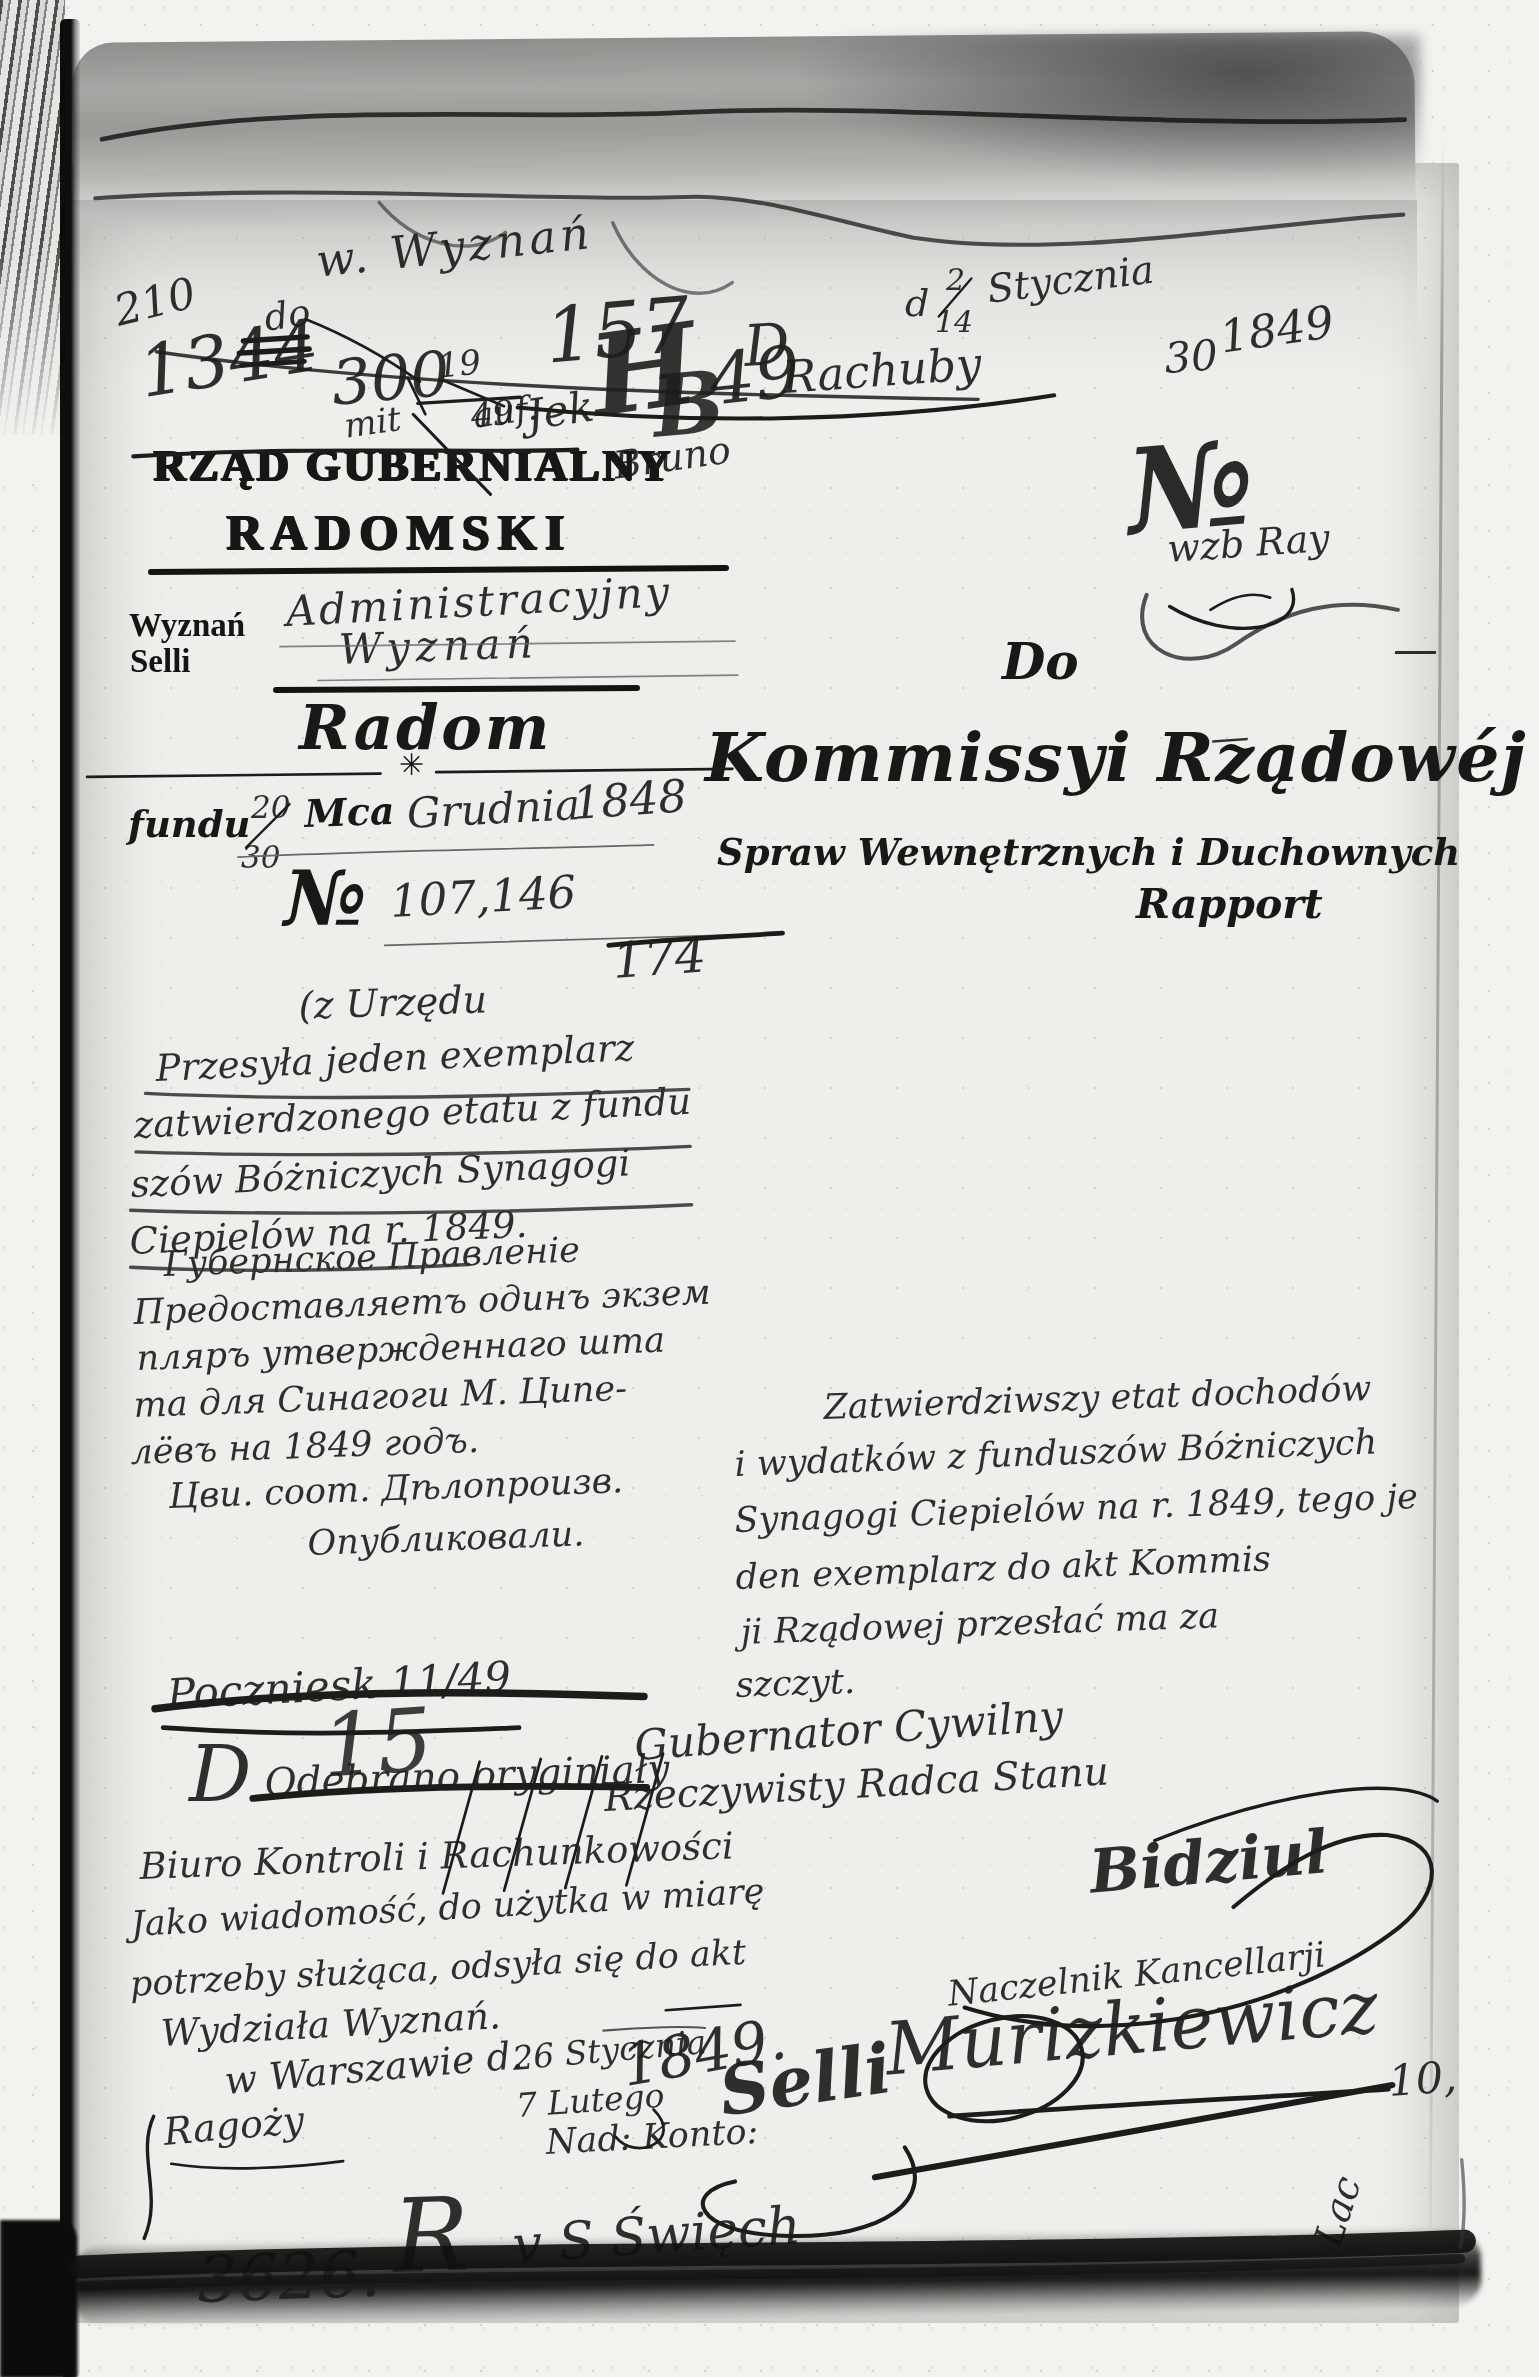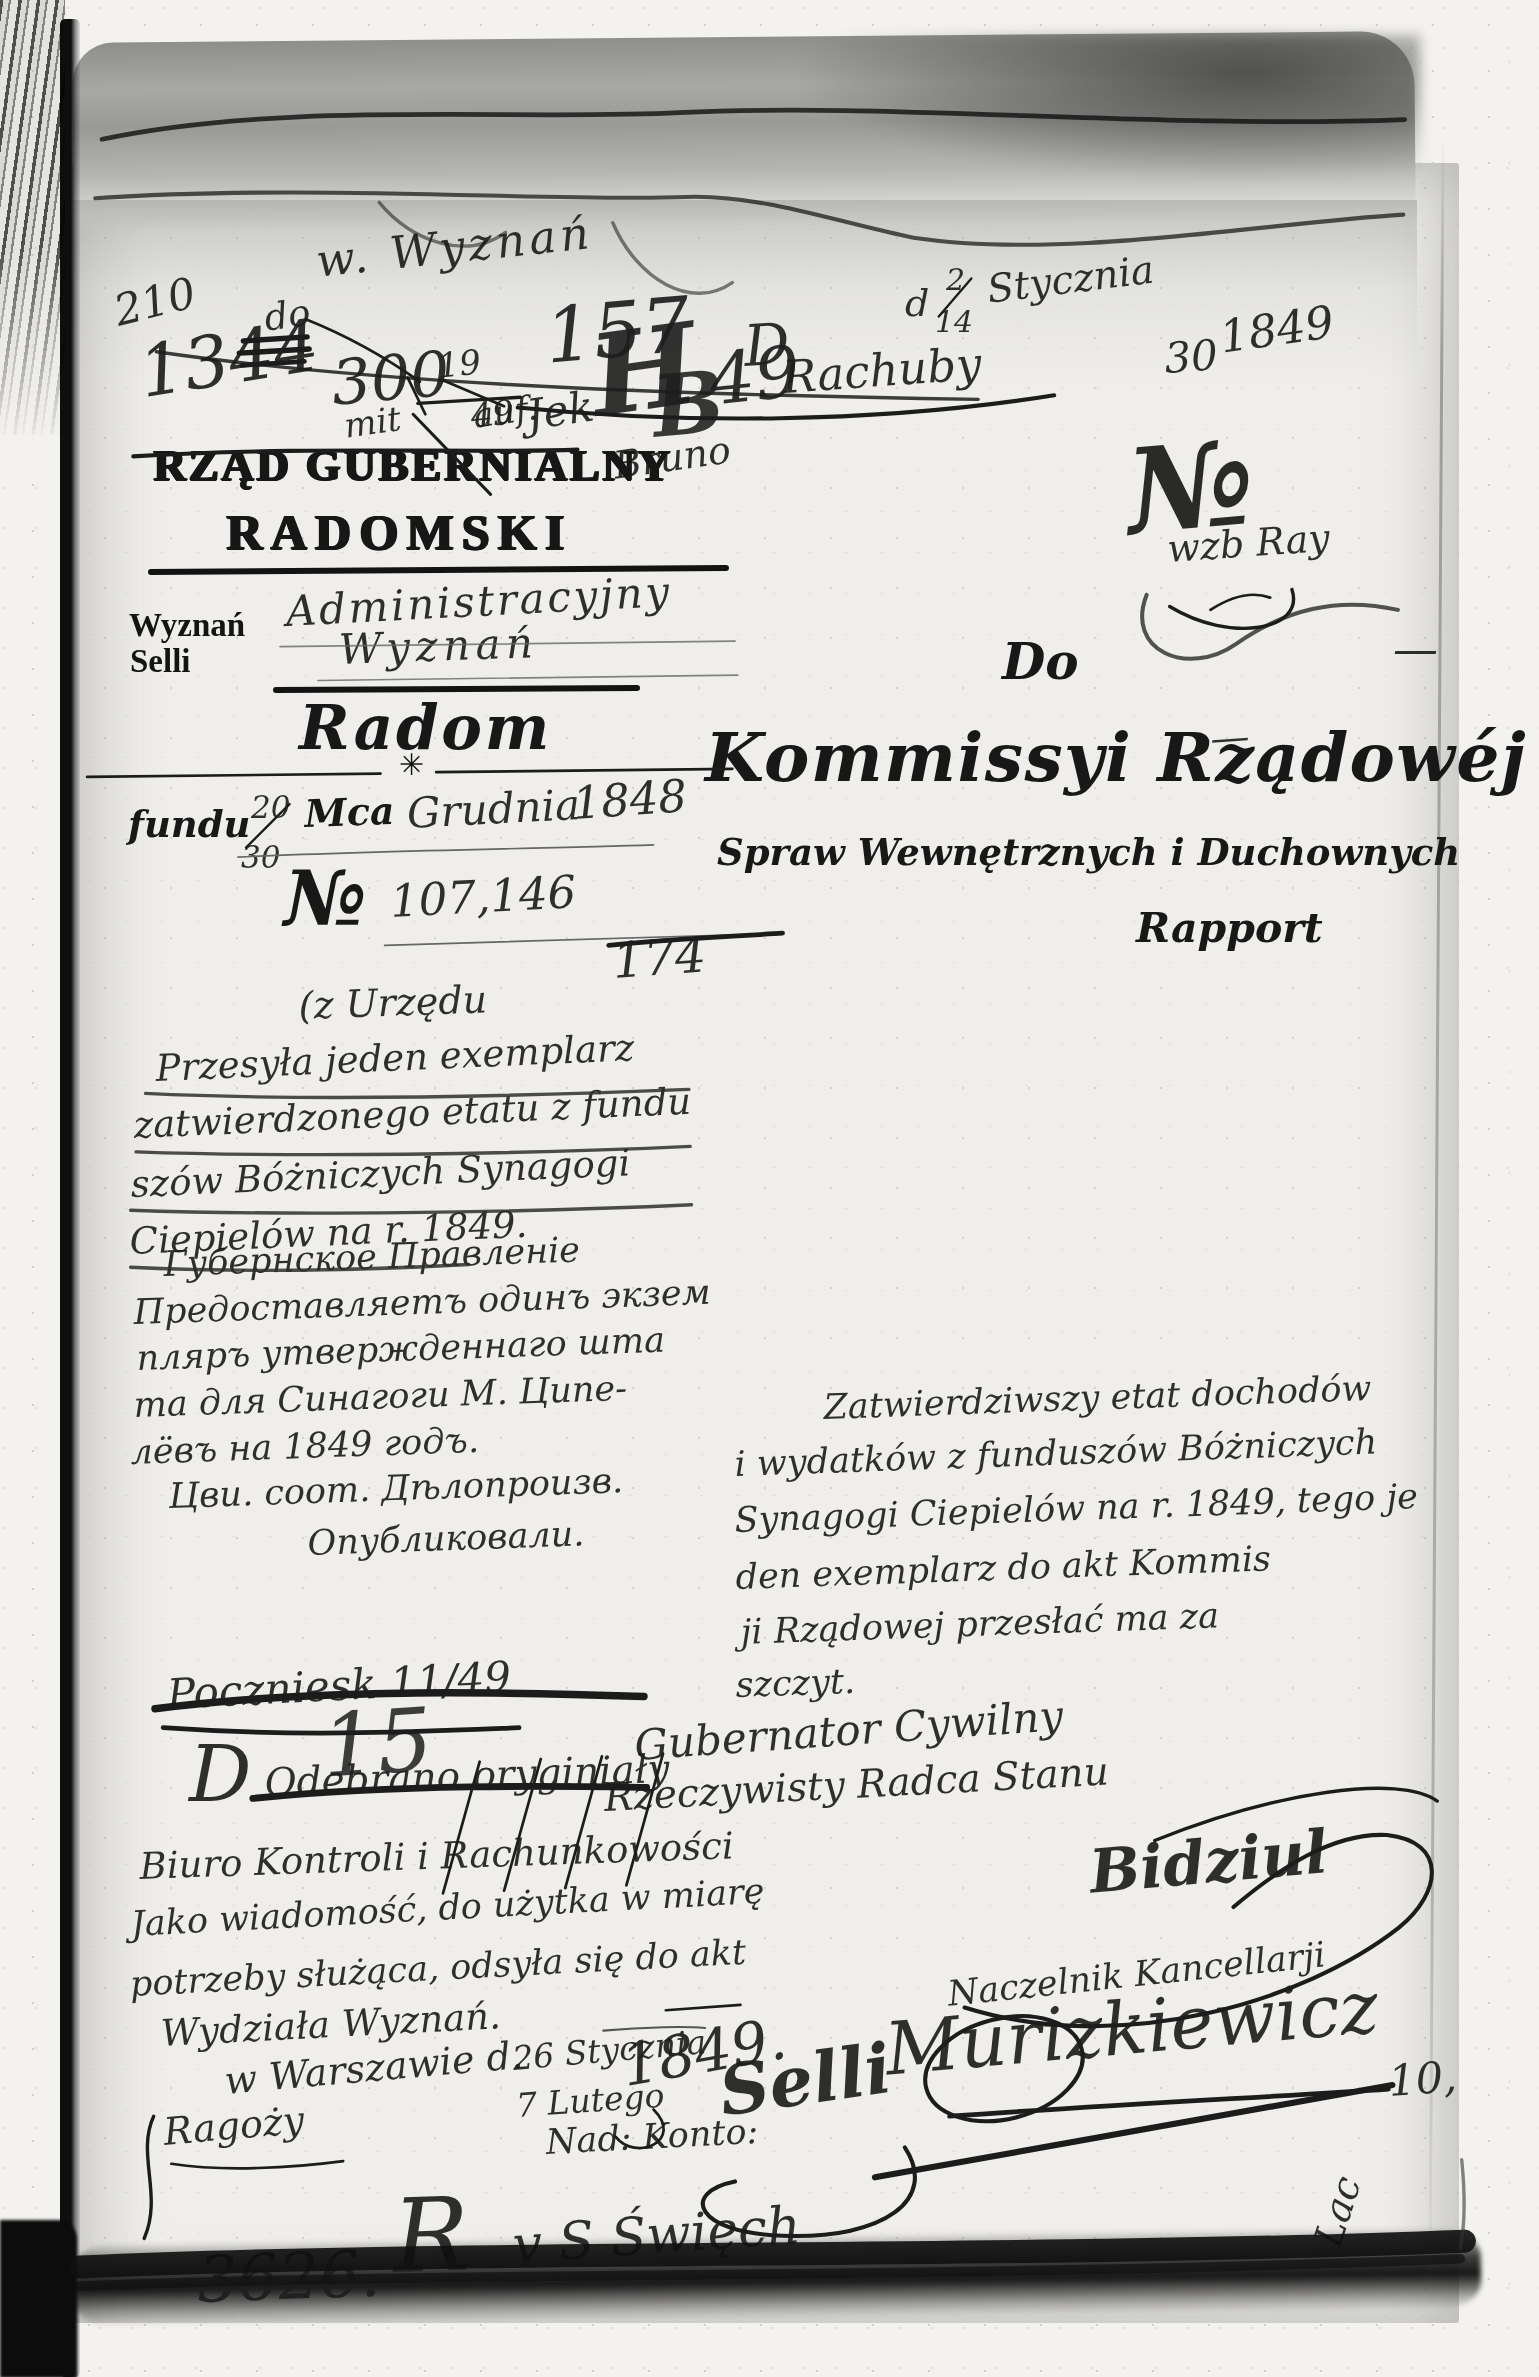--- a/index.html
+++ b/index.html
@@ -124,21 +124,21 @@
     <span class="t hw" style="left:133px;top:1295px;font-size:35px;transform:rotate(-2deg);">Предоставляетъ одинъ экзем</span>
     <span class="t hw" style="left:136px;top:1341px;font-size:35px;transform:rotate(-2deg);">пляръ утвержденнаго шта</span>
     <span class="t hw" style="left:133px;top:1388px;font-size:35px;transform:rotate(-2deg);">та для Синагоги М. Ципе-</span>
     <span class="t hw" style="left:130px;top:1435px;font-size:35px;transform:rotate(-2deg);">лёвъ на 1849 годъ.</span>
     <span class="t hw" style="left:168px;top:1479px;font-size:35px;transform:rotate(-2deg);">Цви. соот. Дѣлопроизв.</span>
     <span class="t hw" style="left:307px;top:1526px;font-size:35px;transform:rotate(-2deg);">Опубликовали.</span>
 
     <span class="t fancy" style="left:1002px;top:637px;font-size:50px;">Do</span>
     <span class="t fancy" style="left:705px;top:723px;font-size:68px;letter-spacing:1.4px;">Kommissyi Rządowéj</span>
     <span class="t fancy" style="left:717px;top:834px;font-size:37px;">Spraw Wewnętrznych i Duchownych</span>
-    <span class="t fancy" style="left:1136px;top:908px;font-size:41px;">Rapport</span>
+    <span class="t fancy" style="left:1136px;top:884px;font-size:41px;">Rapport</span>
 
     <span class="t hw" style="left:823px;top:1390px;font-size:35px;transform:rotate(-2deg);">Zatwierdziwszy etat dochodów</span>
     <span class="t hw" style="left:734px;top:1447px;font-size:35px;transform:rotate(-2deg);">i wydatków z funduszów Bóżniczych</span>
     <span class="t hw" style="left:734px;top:1503px;font-size:35px;transform:rotate(-2deg);">Synagogi Ciepielów na r. 1849, tego je</span>
     <span class="t hw" style="left:735px;top:1560px;font-size:35px;transform:rotate(-2deg);">den exemplarz do akt Kommis</span>
     <span class="t hw" style="left:740px;top:1615px;font-size:35px;transform:rotate(-2deg);">ji Rządowej przesłać ma za</span>
     <span class="t hw" style="left:735px;top:1668px;font-size:35px;transform:rotate(-2deg);">szczyt.</span>
 
     <span class="t hw" style="left:633px;top:1725px;font-size:42px;transform:rotate(-4deg);">Gubernator Cywilny</span>
     <span class="t hw" style="left:603px;top:1778px;font-size:39px;transform:rotate(-3deg);">Rzeczywisty Radca Stanu</span>

